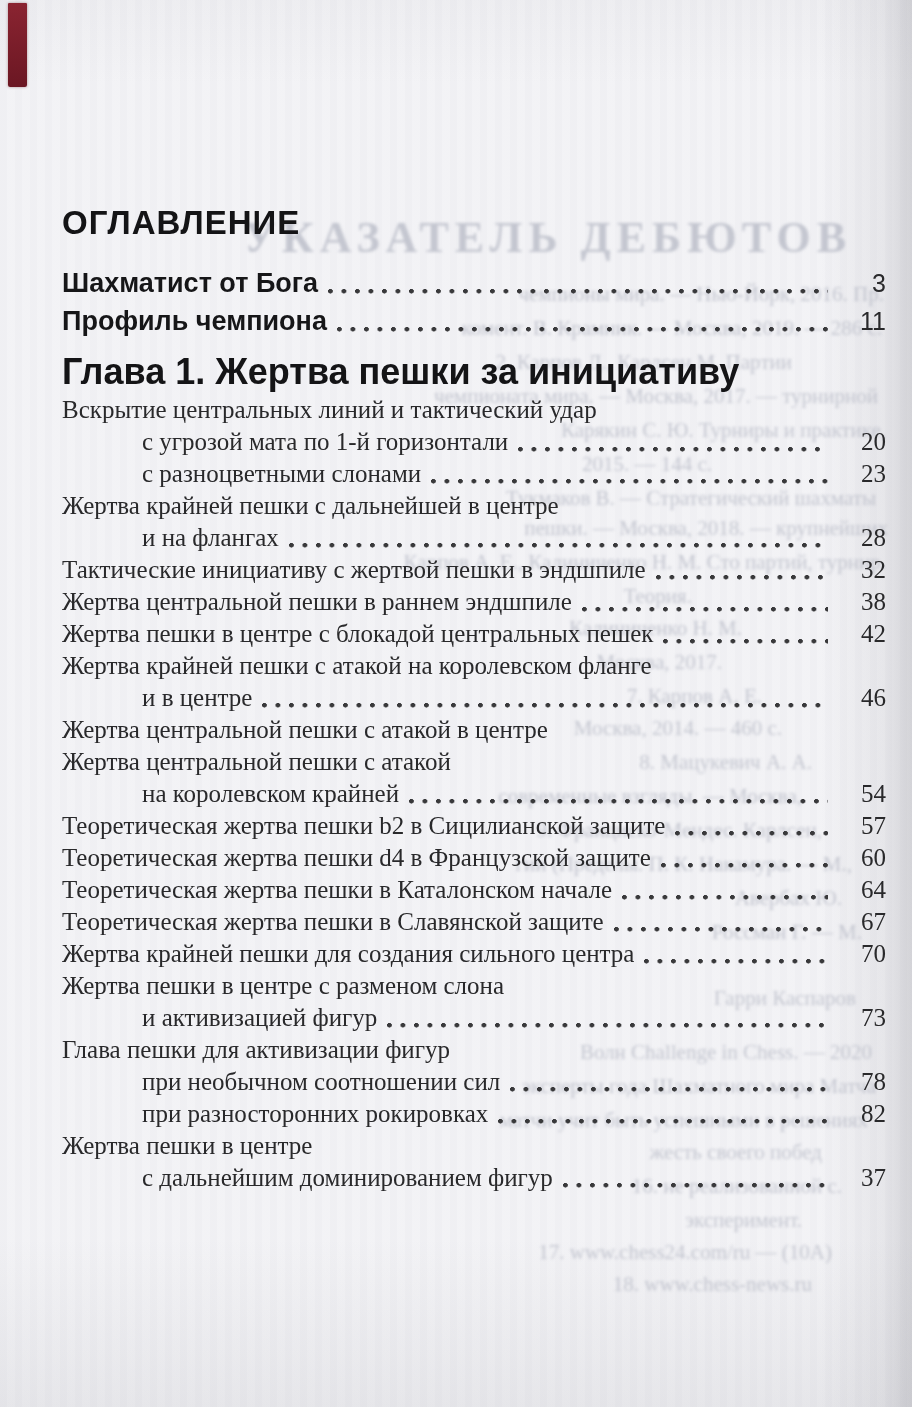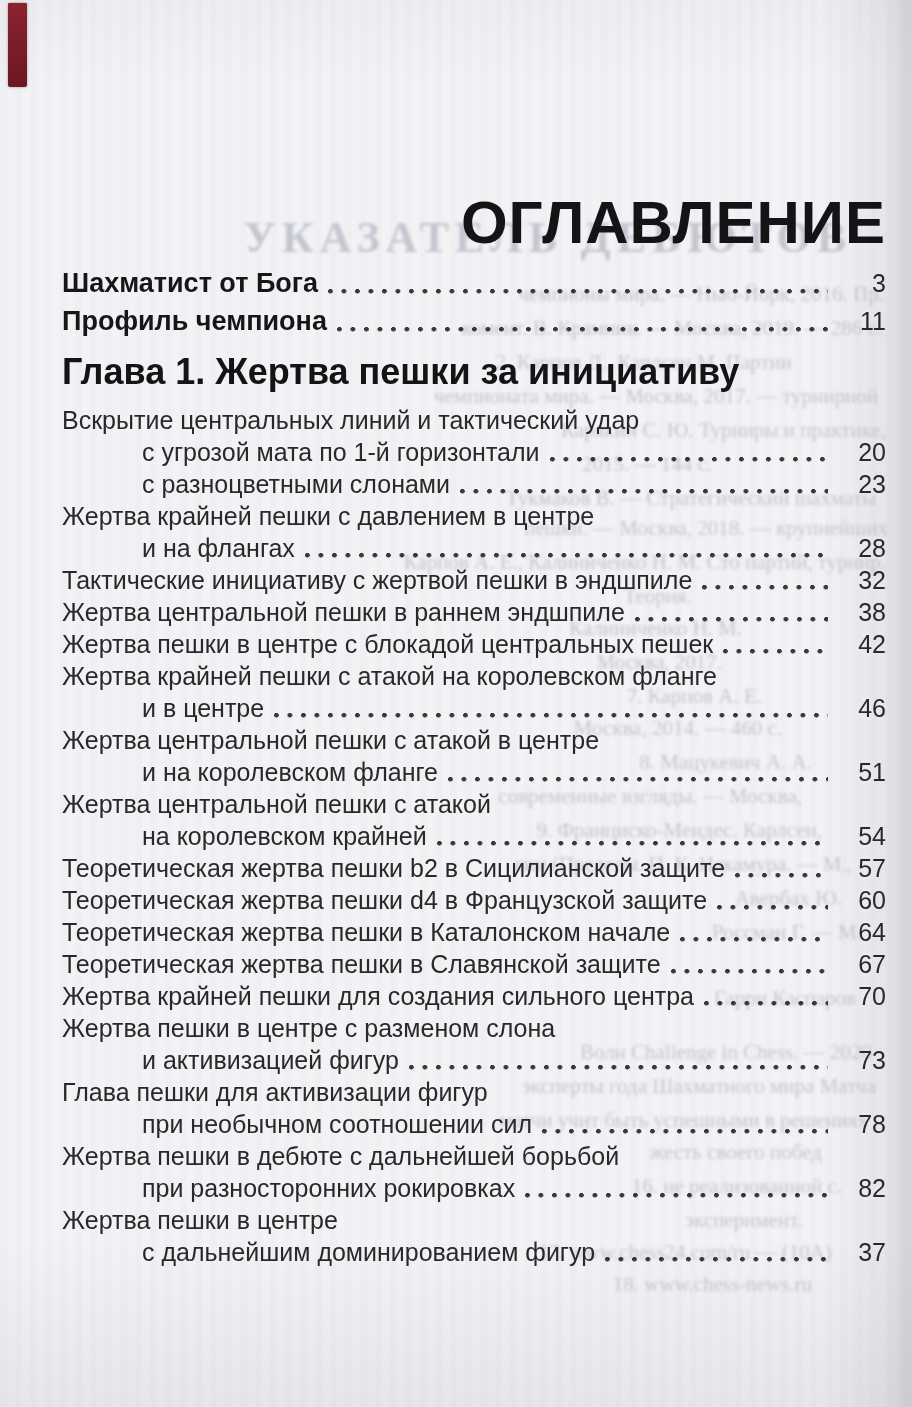--- a/index.html
+++ b/index.html
@@ -41,35 +41,35 @@
   
   .content{
     position:absolute;inset:0;
     padding:196px 26px 0 62px;
     box-sizing:border-box;
     color:#2a2a2c;
     filter:blur(0.25px);
   }
   .title{
     margin:0;
-    font-size:60px;line-height:54px;
+    font-size:33px;line-height:54px;
     font-weight:700;color:#141416;
-    text-align:right;letter-spacing:1px;
+    text-align:left;letter-spacing:1px;
   }
   .front-rows{margin-top:14px;}
   .front-row{
     display:flex;align-items:center;
     line-height:38px;font-size:27px;font-weight:700;color:#161618;
   }
   .chapter{
     margin:14px 0 0 0;
     font-size:36px;line-height:36px;
     font-weight:700;color:#141416;
   }
-  .entry-rows{margin-top:14px;}
+  .entry-rows{margin-top:4px;font-family:Liberation Serif, serif;}
   .entry .line{
     display:flex;align-items:baseline;
     line-height:32px;font-size:25px;color:#29292b;
   }
   .entry .line.indent .txt{padding-left:80px;}
   .txt{white-space:nowrap;}
   .dots{
     flex:1 1 auto;
     align-self:flex-end;
     height:7px;
@@ -151,21 +151,21 @@
         </div>
         <div class="entry">
           <div class="line indent">
             <span class="txt">с разноцветными слонами</span>
             <span class="dots"></span>
             <span class="pnum">23</span>
           </div>
         </div>
         <div class="entry">
           <div class="line">
-            <span class="txt">Жертва крайней пешки с давлением в центре</span>
+            <span class="txt">Жертва крайней пешки с дальнейшей в центре</span>
           </div>
           <div class="line indent">
             <span class="txt">и на флангах</span>
             <span class="dots"></span>
             <span class="pnum">28</span>
           </div>
         </div>
         <div class="entry">
           <div class="line">
             <span class="txt">Тактические инициативу с жертвой пешки в эндшпиле</span>
@@ -194,25 +194,20 @@
           <div class="line indent">
             <span class="txt">и в центре</span>
             <span class="dots"></span>
             <span class="pnum">46</span>
           </div>
         </div>
         <div class="entry">
           <div class="line">
             <span class="txt">Жертва центральной пешки с атакой в центре</span>
           </div>
-          <div class="line indent">
-            <span class="txt">и на королевском фланге</span>
-            <span class="dots"></span>
-            <span class="pnum">51</span>
-          </div>
         </div>
         <div class="entry">
           <div class="line">
             <span class="txt">Жертва центральной пешки с атакой</span>
           </div>
           <div class="line indent">
             <span class="txt">на королевском крайней</span>
             <span class="dots"></span>
             <span class="pnum">54</span>
           </div>
@@ -266,23 +261,20 @@
           <div class="line">
             <span class="txt">Глава пешки для активизации фигур</span>
           </div>
           <div class="line indent">
             <span class="txt">при необычном соотношении сил</span>
             <span class="dots"></span>
             <span class="pnum">78</span>
           </div>
         </div>
         <div class="entry">
-          <div class="line">
-            <span class="txt">Жертва пешки в дебюте с дальнейшей борьбой</span>
-          </div>
           <div class="line indent">
             <span class="txt">при разносторонних рокировках</span>
             <span class="dots"></span>
             <span class="pnum">82</span>
           </div>
         </div>
         <div class="entry">
           <div class="line">
             <span class="txt">Жертва пешки в центре</span>
           </div>

